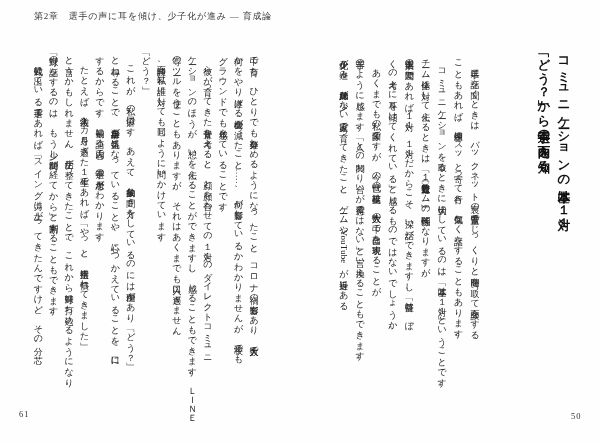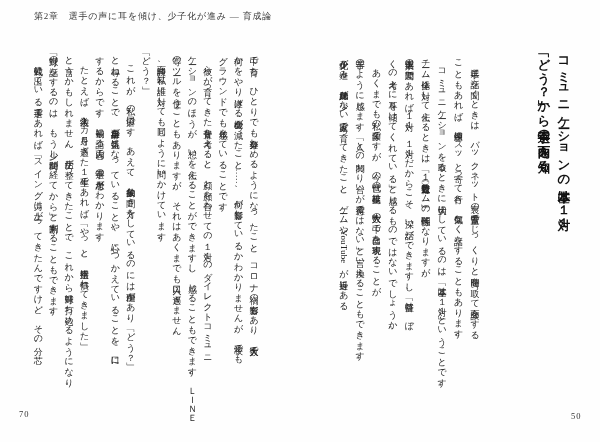--- a/index.html
+++ b/index.html
@@ -78,14 +78,14 @@
   <p>「どう？」</p>
   <p>　これが、私の口癖です。あえて、抽象的な聞き方をしているのには理由があり、「どう？」</p>
   <p>と尋ねることで、選手自身が一番気になっていることや、心につかえていることを、口に</p>
   <p>するからです。最初に語る内容で、選手の思考がわかります。</p>
   <p>　たとえば、入学後１カ月を過ぎた１年生であれば、「やっと、寮生活に慣れてきました」</p>
   <p>と言うかもしれません。生活が整ってきたことで、これから野球に打ち込めるようになり、</p>
   <p>「野球の話をするのは、もう少し時間が経ってから」と判断することもできます。</p>
   <p>　公式戦に出ている選手であれば、「スイング力は上がってきたんですけど、その分、芯</p>
 </div>
 
-<div class="page-number left">70</div>
+<div class="page-number left">61</div>
 <div class="page-number right">50</div>
 
 </body></html>

